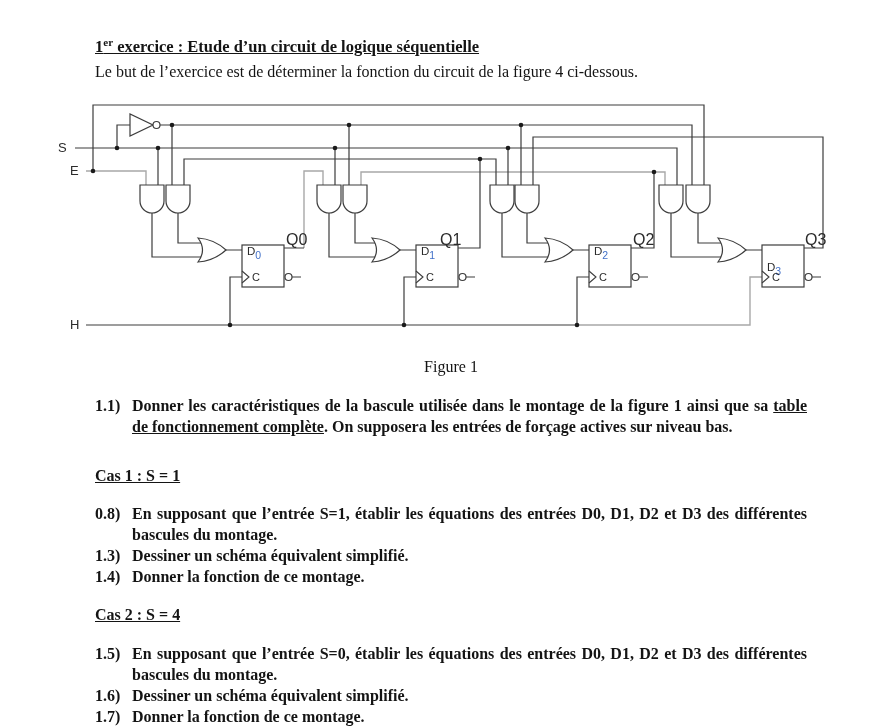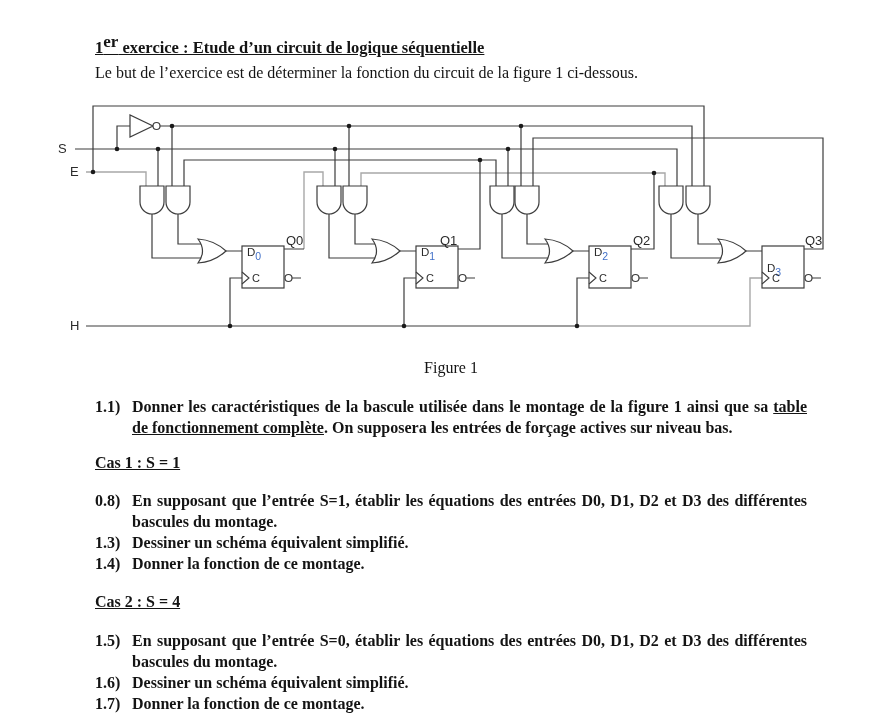--- a/index.html
+++ b/index.html
@@ -3,51 +3,51 @@
 <meta charset="utf-8">
 <style>
   html,body{margin:0;padding:0;}
   body{
     width:874px;height:728px;background:#ffffff;color:#141414;
     font-family:"Liberation Serif",serif;position:relative;overflow:hidden;
   }
   .tb{margin-left:95px;width:712px;}
   .title{margin-top:30px;font-size:16.5px;font-weight:bold;line-height:22px;}
   .title .t-u{text-decoration:underline;}
-  .title sup{font-size:17px;text-align:center;}
+  .title sup{font-size:11px;text-align:center;}
   .intro{margin-top:3px;font-size:16px;line-height:21px;}
   .figure{position:relative;width:874px;height:250px;margin-top:13px;}
   .figure svg{position:absolute;left:0;top:0;}
   .clabel{
     position:absolute;font-family:"Liberation Sans",sans-serif;
     font-size:13px;color:#2b2b2b;line-height:13px;white-space:nowrap;
   }
-  .qlabel{font-size:13px;}
+  .qlabel{font-size:16px;}
   .dlabel{font-size:11.5px;}
   .dlabel sub{font-size:10.5px;color:#4170c8;vertical-align:-4px;}
   .klabel{font-size:11px;}
   .caption{margin-top:11px;text-align:center;font-size:16px;line-height:21px;}
   .q{display:flex;font-weight:bold;font-size:16px;line-height:21px;}
   .qnum{width:37px;flex:none;}
   .qtext{flex:1;text-align:justify;}
   .u{text-decoration:underline;}
-  .cas{margin-top:14px;font-weight:bold;font-size:16px;line-height:21px;}
+  .cas{margin-top:28px;font-weight:bold;font-size:16px;line-height:21px;}
   .cas span{text-decoration:underline;}
   .q11{margin-top:18px;justify-content:center;}
   .q12{margin-top:17px;}
   .cas2{margin-top:17px;}
   .q15{margin-top:18px;}
 </style>
 </head>
 <body>
 
 <div class="tb title">
   <span class="t-u"><span>1</span><sup>er</sup><span> exercice : Etude d’un circuit de logique séquentielle</span></span>
 </div>
-<div class="tb intro">Le but de l’exercice est de déterminer la fonction du circuit de la figure 1 ci-dessous.</div>
+<div class="tb intro">Le but de l’exercice est de déterminer la fonction du circuit de la figure 4 ci-dessous.</div>
 
 <div class="figure">
   <svg width="874" height="250" viewBox="0 90 874 250">
 
     <g stroke="#a8a8a8" stroke-width="1.4" fill="none">
       <path d="M86 166 H146 V180"></path>
       <path d="M304 243 V166 H323 V180"></path>
       <path d="M361 180 V167 H665 V180"></path>
       <path d="M577 320 H750 V272 H762"></path>
     </g>

